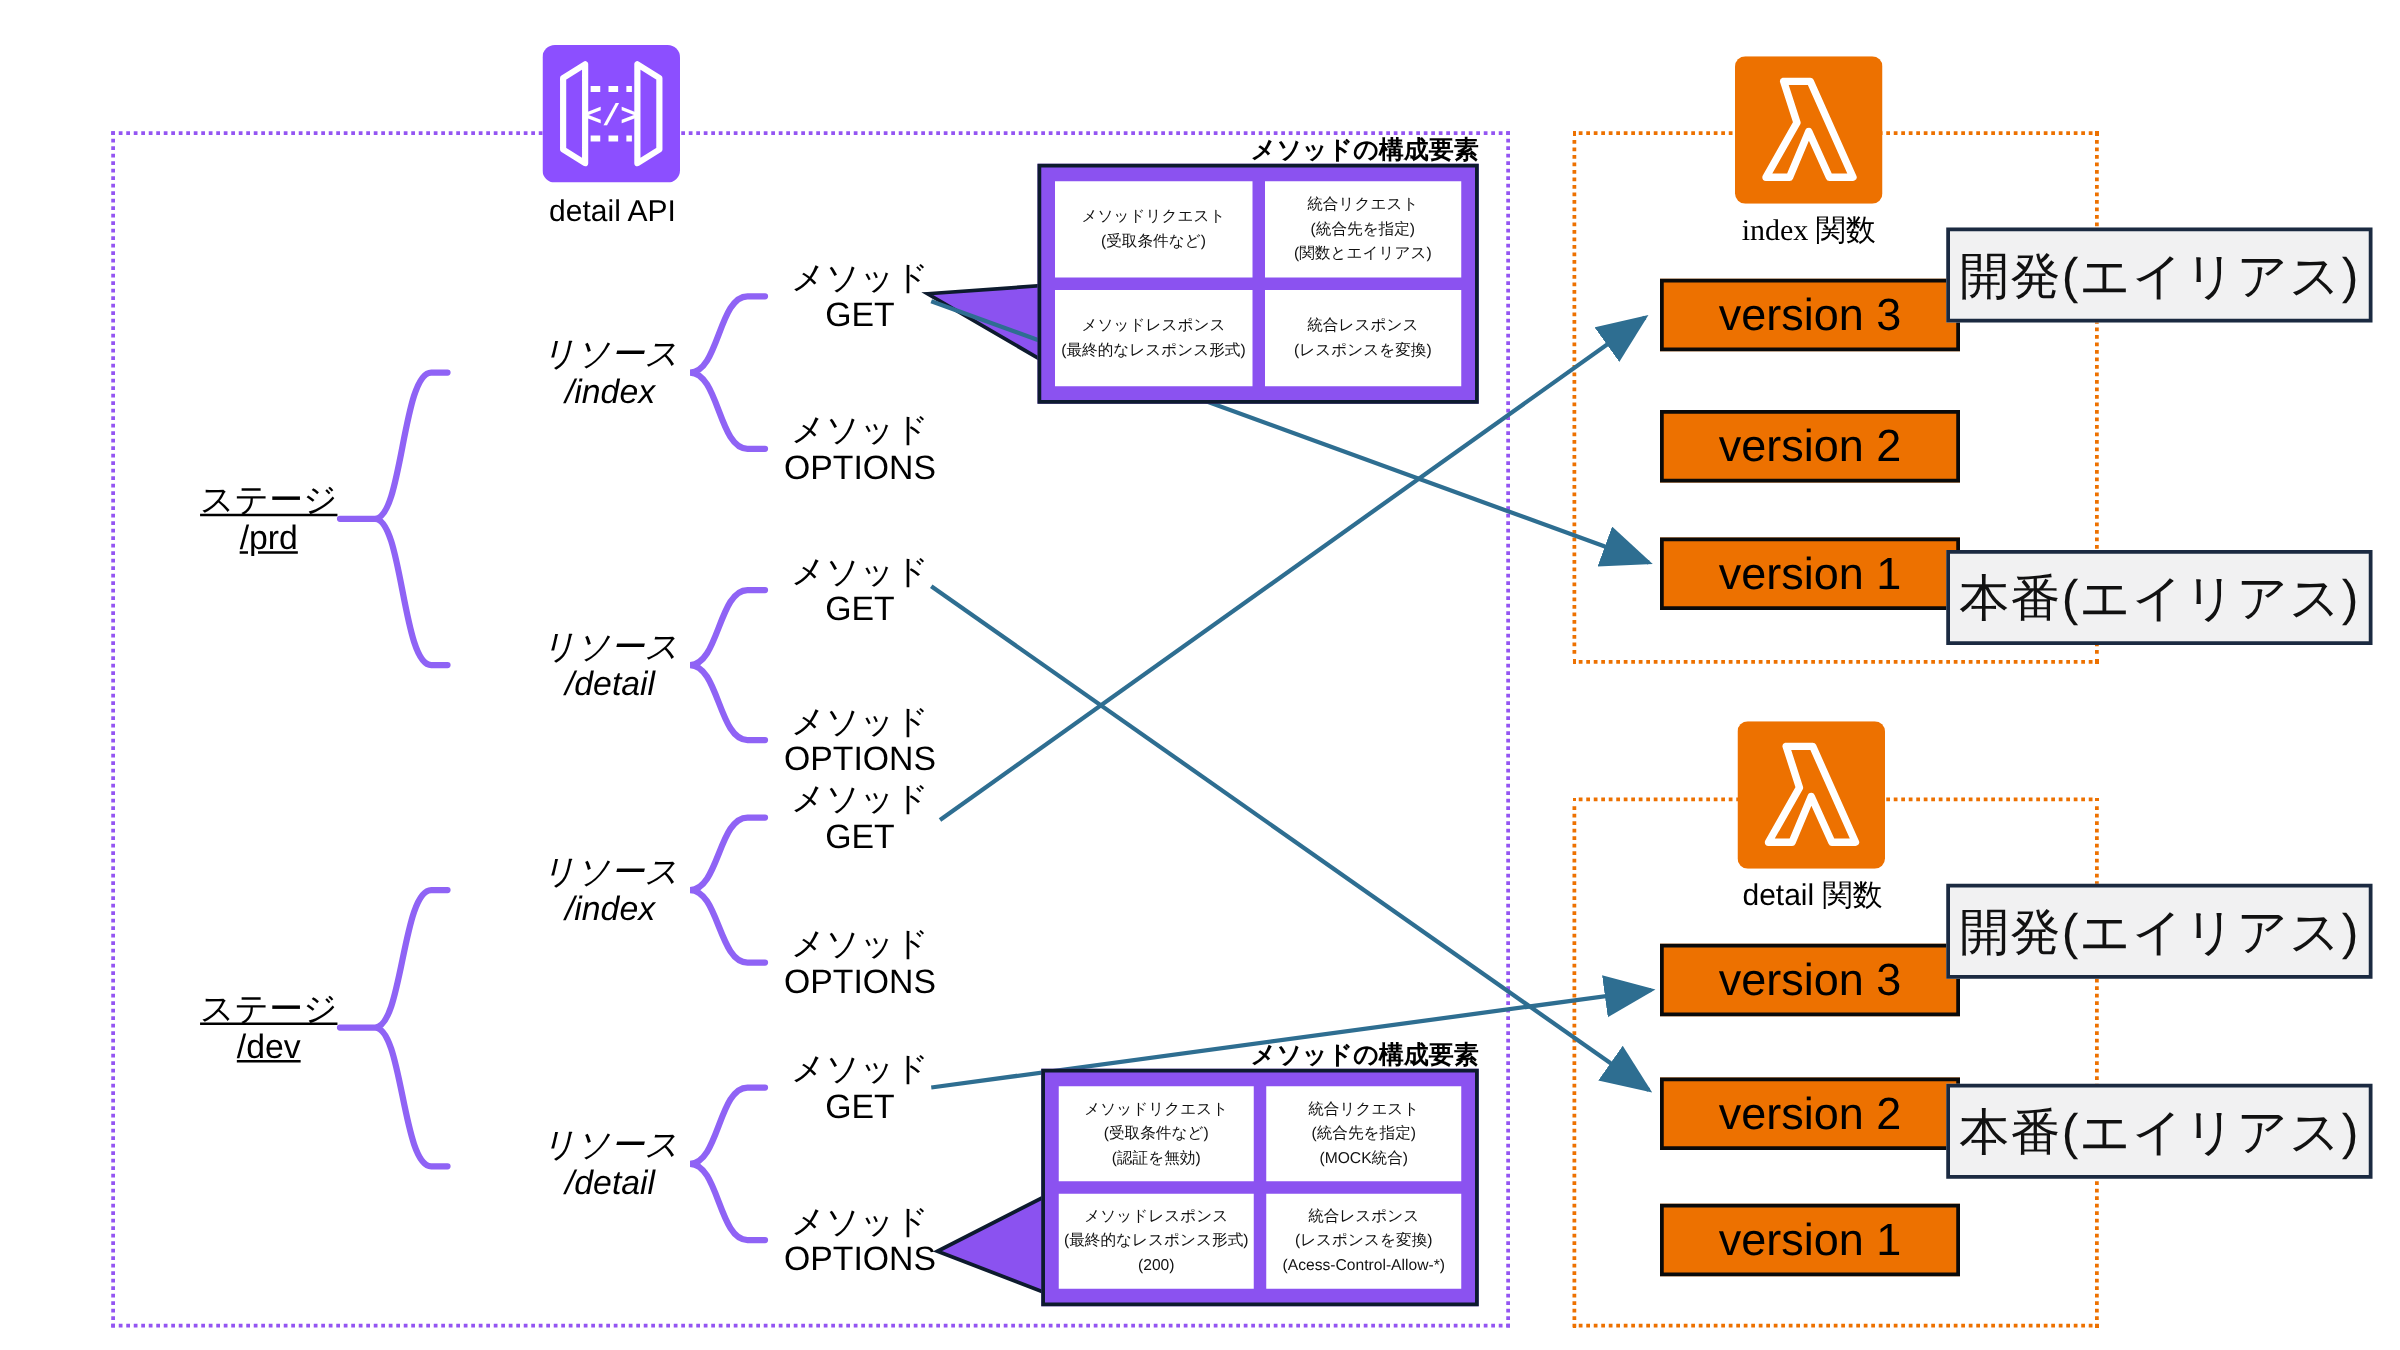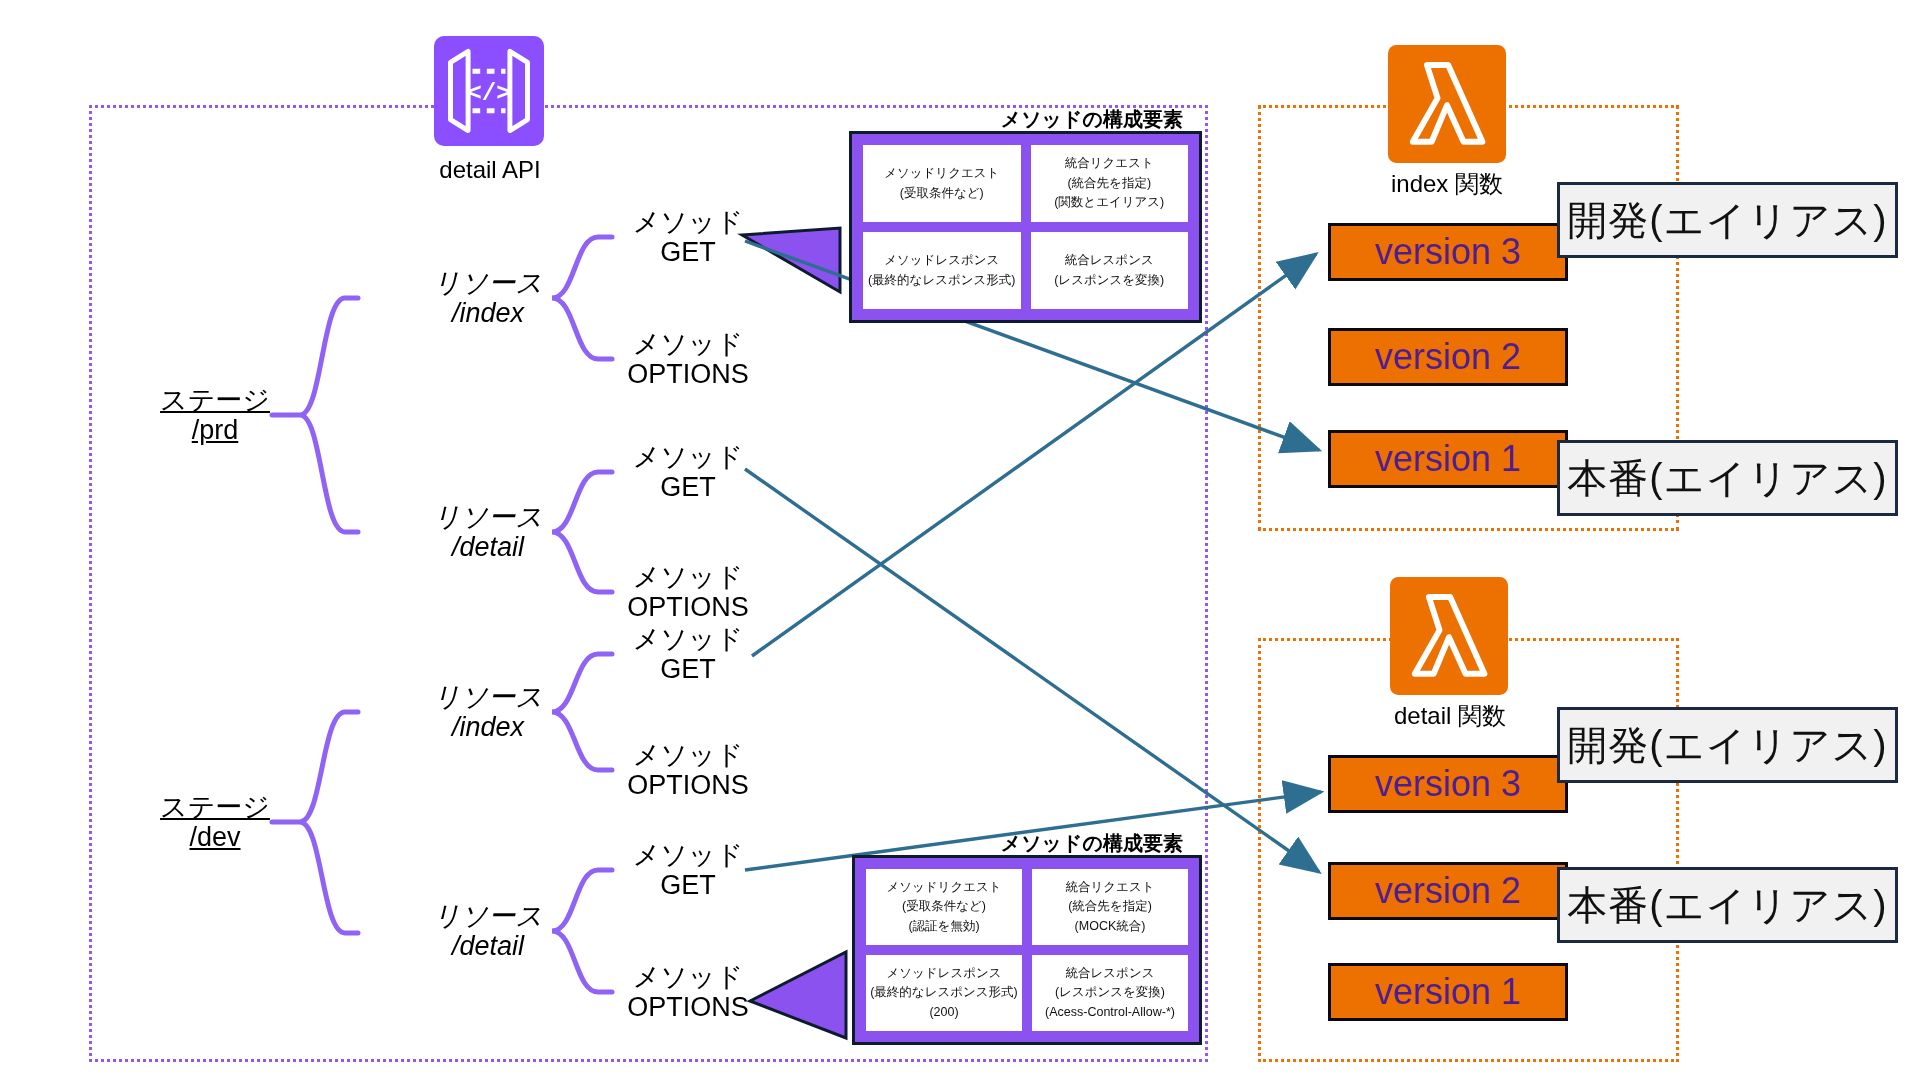--- a/index.html
+++ b/index.html
@@ -18,36 +18,36 @@
   .stage{left:130px;width:170px;text-decoration:underline;}
   .res{left:408px;width:160px;font-style:italic;}
   .method{left:598px;width:180px;}
   
   .gw-icon{left:434px;top:36px;width:110px;height:110px;z-index:6;}
   .gw-label{left:400px;top:156px;width:180px;text-align:center;font-size:24px;z-index:6;}
   
   .callout-title{z-index:7;text-align:right;font-size:20px;font-weight:bold;}
   .callout{z-index:6;background:#8b52f0;border:3px solid #0d1b2e;
            display:grid;grid-template-columns:1fr 1fr;grid-template-rows:1fr 1fr;
-           gap:10px;padding:11px;box-sizing:border-box;margin-left:19px;}
+           gap:10px;padding:11px;box-sizing:border-box;}
   #callout1{left:830px;top:131px;width:353px;height:192px;}
   #callout1-title{left:830px;top:106px;width:353px;}
   #callout2{left:833px;top:855px;width:350px;height:190px;}
   #callout2-title{left:833px;top:830px;width:350px;}
   .cell{background:#fff;display:flex;align-items:center;justify-content:center;text-align:center;
         font-size:12.5px;line-height:1.55;white-space:pre-line;color:#111;}
   
   .lambda-icon{width:118px;height:118px;z-index:6;}
   #lambda-icon-index{left:1388px;top:45px;}
   #lambda-icon-detail{left:1390px;top:577px;}
   .fn-label{width:220px;text-align:center;font-size:24px;z-index:6;}
-  #fn-label-index{left:1337px;top:168px;}
+  #fn-label-index{left:1337px;top:168px;font-family:Liberation Serif, serif;}
   #fn-label-detail{left:1340px;top:700px;text-align:center;}
   .version{left:1328px;width:240px;height:58px;background:#ed7100;border:3px solid #0a0a0a;
-           color:#4c1d95;font-size:36px;display:flex;align-items:center;justify-content:center;
+           color:#000000;font-size:36px;display:flex;align-items:center;justify-content:center;
            z-index:6;box-sizing:border-box;}
   .alias{left:1557px;width:341px;height:76px;background:#f1f1f2;border:3px solid #1b2a41;
          color:#111;font-size:40px;display:flex;align-items:center;justify-content:center;
          z-index:7;box-sizing:border-box;letter-spacing:1px;}
 </style>
 </head>
 <body>
 
 <div id="canvas">
 

